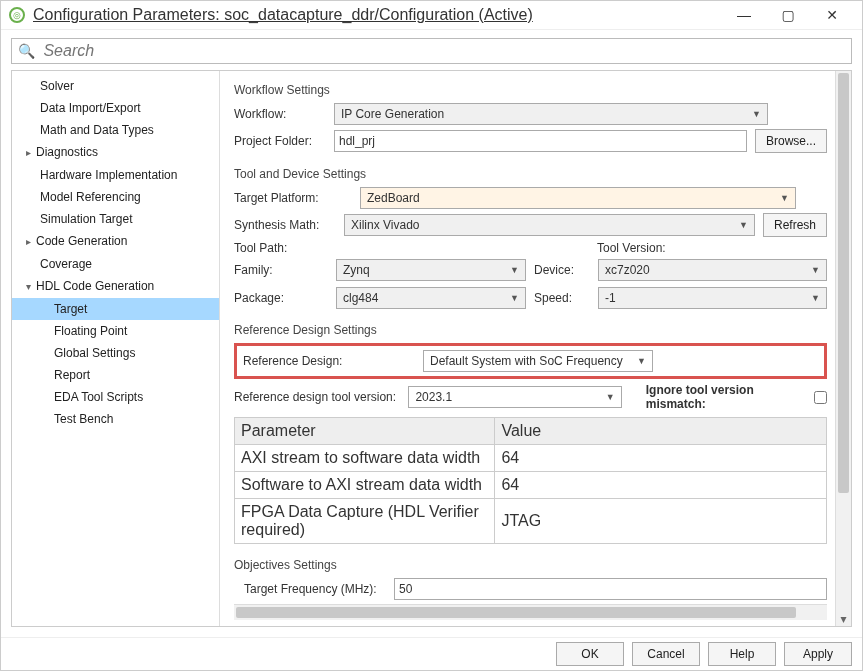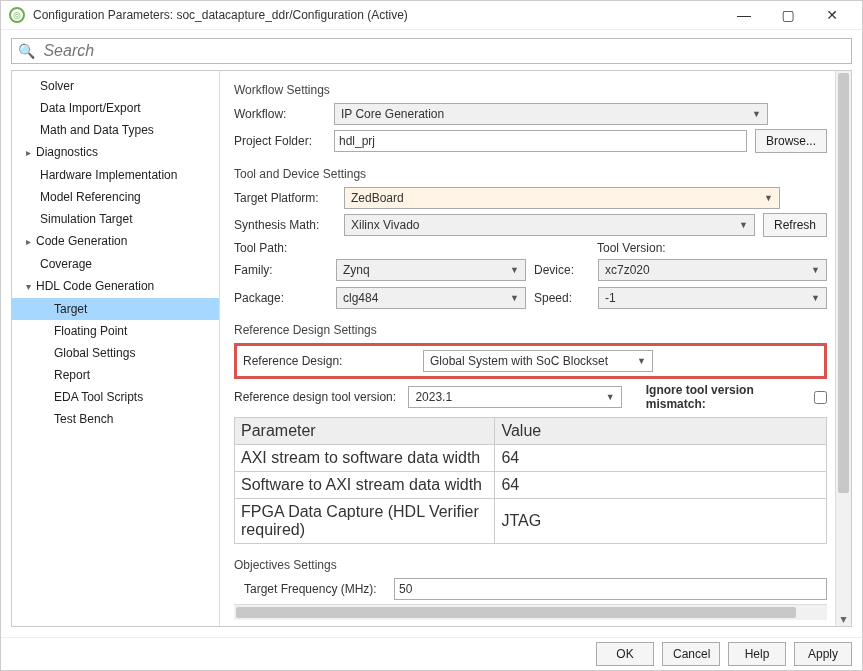--- a/index.html
+++ b/index.html
@@ -24,21 +24,21 @@
     align-items: center;
     padding: 0 8px;
     border-bottom: 1px solid #eee;
   }
   .titlebar-icon {
     width: 16px; height: 16px; border-radius: 50%;
     border: 2px solid #6ab04c; margin-right: 8px;
     display: inline-flex; align-items: center; justify-content: center;
     font-size: 9px; color: #6ab04c;
   }
-  .titlebar-title { flex: 1; font-size: 12px; color: #333; }
+  .titlebar-title { flex: 1; font-size: 16px; color: #333; text-decoration: underline; }
   .titlebar-btns { display: flex; gap: 0; }
   .titlebar-btn {
     width: 44px; height: 28px; display: flex; align-items: center; justify-content: center;
     font-size: 14px; cursor: pointer; color: #333;
   }
   .content {
     flex: 1; display: flex; flex-direction: column;
     padding: 8px 10px 10px 10px;
   }
   .search-wrap {
@@ -82,21 +82,21 @@
   .form-label { color: #333; }
   .text-input, .combo {
     border: 1px solid #aaa; height: 22px; padding: 0 4px;
     font-size: 12px; background: #fff; color: #333;
   }
   .combo {
     background: #f0f0f0;
     display: flex; align-items: center; justify-content: space-between;
     padding: 0 6px 0 6px; cursor: pointer;
   }
-  .combo.hl { background: #fff4e5; }
+  .combo.hl { background: #fff4e5; margin-left: 16px; }
   .caret-down { font-size: 9px; color: #555; margin-left: 6px; }
   .btn {
     border: 1px solid #aaa; background: #f5f5f5; height: 24px;
     padding: 0 10px; cursor: pointer; font-size: 12px; color: #222;
   }
   .half-grid {
     display: grid;
     grid-template-columns: 94px 190px 56px 1fr;
     gap: 6px 8px; align-items: center;
   }
@@ -133,21 +133,21 @@
   }
   .hscrollbar .thumb {
     position: absolute; top: 2px; bottom: 2px; left: 2px; width: 560px;
     background: #c8c8c8; border-radius: 2px;
   }
   .footer {
     height: 40px; border-top: 1px solid #eee;
     display: flex; align-items: center; justify-content: flex-end;
     padding: 0 10px; gap: 8px;
   }
-  .footer .btn { width: 58px; }
+  .footer .btn { width: 68px; }
   .lblcol-110 { width: 110px; }
   .lblcol-100 { width: 100px; }
   input[type=checkbox] { margin: 0 0 0 4px; }
 </style>
 </head>
 <body>
 
 <div class="window">
 
   <div class="titlebar">
@@ -246,21 +246,21 @@
             <div class="combo">
               <span>-1</span>
                 <span class="caret-down">▼</span>
             </div>
           </div>
 
           <div class="section-title" style="margin-top:14px;">Reference Design Settings</div>
           <div class="highlight-box">
             <span class="form-label" style="width:170px;">Reference Design:</span>
             <div class="combo" style="width:230px;background:#fff;">
-              <span>Global System with SoC Blockset</span>
+              <span>Default System with SoC Frequency</span>
                 <span class="caret-down">▼</span>
             </div>
           </div>
           <div class="form-row">
             <span class="form-label" style="width:182px;">Reference design tool version:</span>
             <div class="combo" style="width:222px;background:#fff;">
               <span>2023.1</span>
                 <span class="caret-down">▼</span>
             </div>
             <span class="form-label" style="margin-left:24px;font-weight:bold;">Ignore tool version mismatch:</span>

